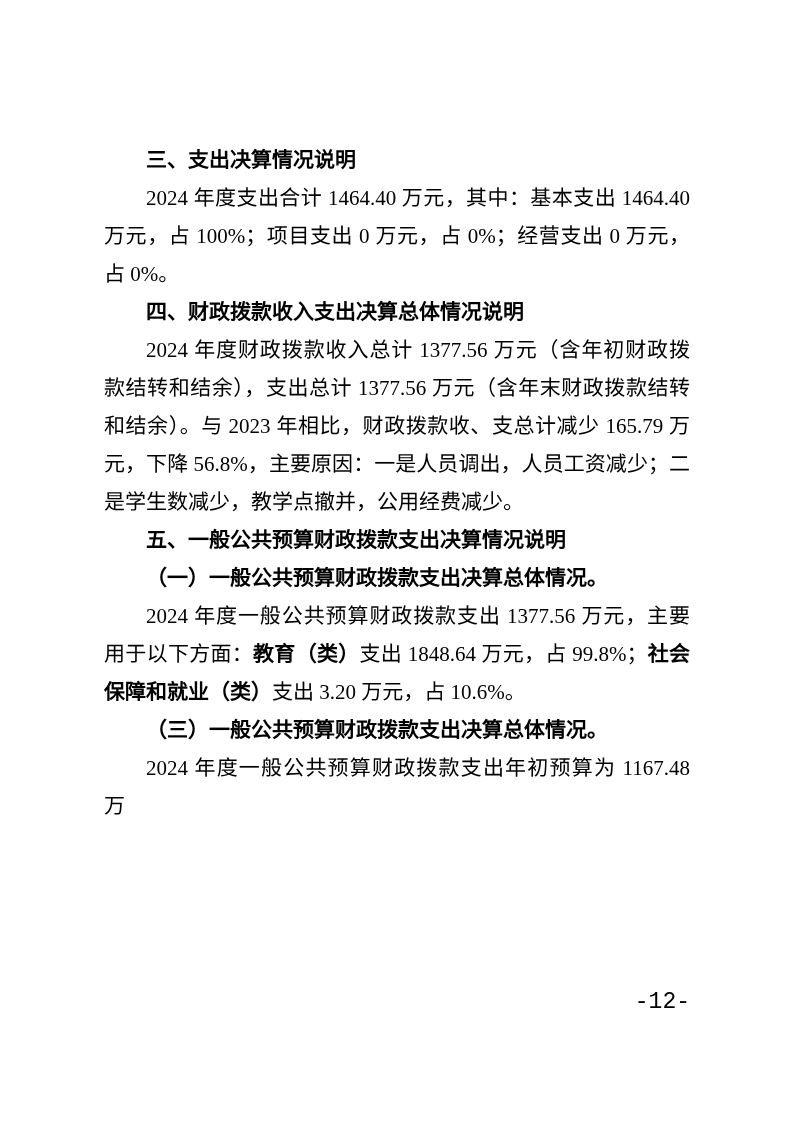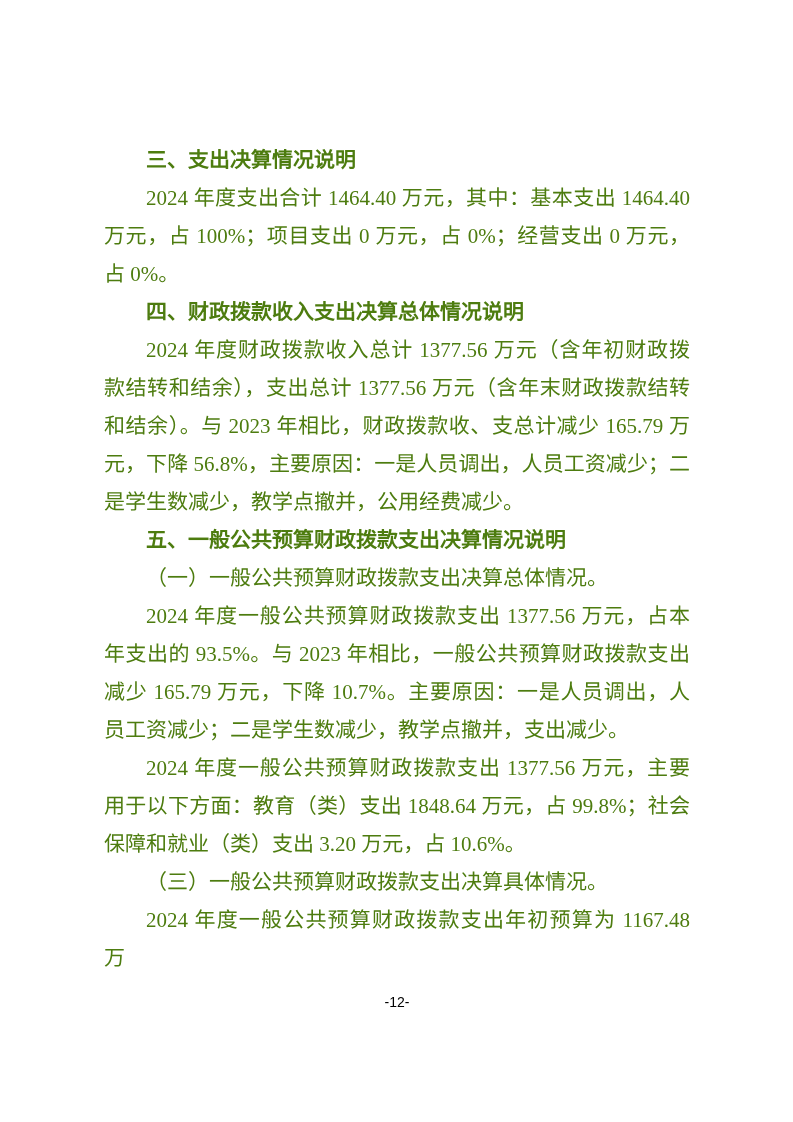--- a/index.html
+++ b/index.html
@@ -12,76 +12,75 @@
     width: 793px;
     height: 1122px;
     background: #ffffff;
     overflow: hidden;
   }
   .content {
     position: absolute;
     left: 104px;
     top: 141px;
     width: 586px;
-    color: #4d7c0f;
+    color: #000000;
     font-family: "Liberation Serif", "DejaVu Serif", serif;
     font-size: 21px;
     line-height: 38px;
     text-align: justify;
   }
   .content p,
   .content h2 {
     margin: 0;
     padding: 0;
     text-indent: 2em;
   }
   .heading-hei {
     font-family: "Liberation Sans", "DejaVu Sans", sans-serif;
     font-weight: 700;
     font-size: 21px;
     line-height: 38px;
   }
   .sub-heading {
-    font-weight: 400;
+    font-weight: 700;
   }
   .seg-bold {
-    font-weight: 400;
+    font-weight: 700;
   }
   .page-number {
     position: absolute;
     left: 104px;
     top: 993px;
     width: 586px;
-    text-align: center;
+    text-align: right;
     color: #000000;
-    font-family: Liberation Sans, sans-serif;
-    font-size: 14px;
+    font-family: Liberation Mono, monospace;
+    font-size: 23px;
     line-height: 19px;
   }
 </style>
 </head>
 <body>
 
 <div class="page">
   <div class="content">
 
     <h2 class="heading-hei">三、支出决算情况说明</h2>
     <p>2024 年度支出合计 1464.40 万元，其中：基本支出 1464.40 万元，占 100%；项目支出 0 万元，占 0%；经营支出 0 万元，占 0%。</p>
 
     <h2 class="heading-hei">四、财政拨款收入支出决算总体情况说明</h2>
     <p>2024 年度财政拨款收入总计 1377.56 万元（含年初财政拨款结转和结余），支出总计 1377.56 万元（含年末财政拨款结转和结余）。与 2023 年相比，财政拨款收、支总计减少 165.79 万元，下降 56.8%，主要原因：一是人员调出，人员工资减少；二是学生数减少，教学点撤并，公用经费减少。</p>
 
     <h2 class="heading-hei">五、一般公共预算财政拨款支出决算情况说明</h2>
 
     <p class="sub-heading">（一）一般公共预算财政拨款支出决算总体情况。</p>
-    <p>2024 年度一般公共预算财政拨款支出 1377.56 万元，占本年支出的 93.5%。与 2023 年相比，一般公共预算财政拨款支出减少 165.79 万元，下降 10.7%。主要原因：一是人员调出，人员工资减少；二是学生数减少，教学点撤并，支出减少。</p>
 
     <p>
       <span>2024 年度一般公共预算财政拨款支出 1377.56 万元，主要用于以下方面：</span><span class="seg-bold">教育（类）</span><span>支出 1848.64 万元，占 99.8%；</span><span class="seg-bold">社会保障和就业（类）</span><span>支出 3.20 万元，占 10.6%。</span>
     </p>
 
-    <p class="sub-heading">（三）一般公共预算财政拨款支出决算具体情况。</p>
+    <p class="sub-heading">（三）一般公共预算财政拨款支出决算总体情况。</p>
     <p>2024 年度一般公共预算财政拨款支出年初预算为 1167.48 万</p>
 
   </div>
 
   <div class="page-number">-12-</div>
 </div>
 
 </body></html>

